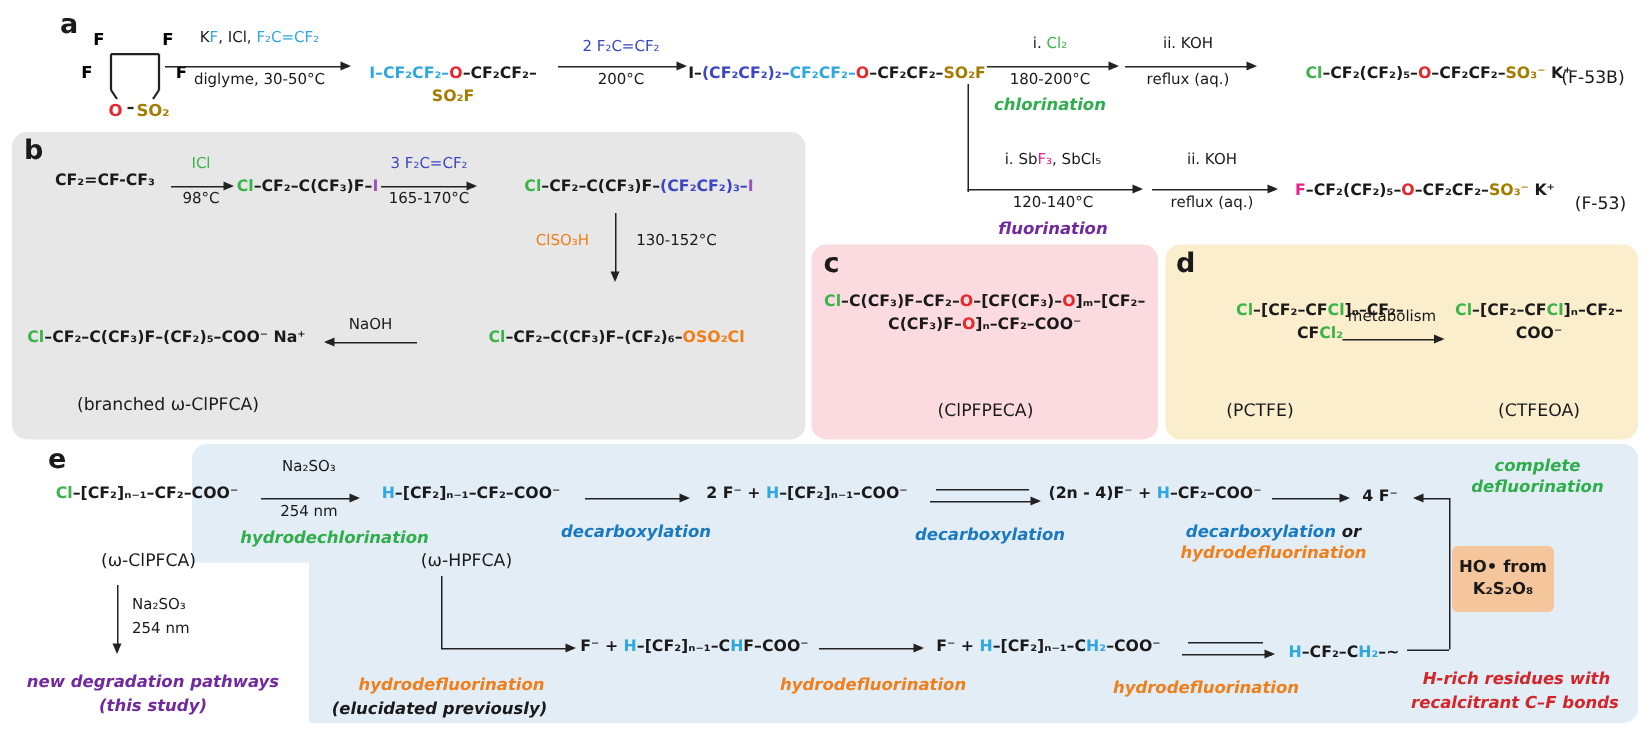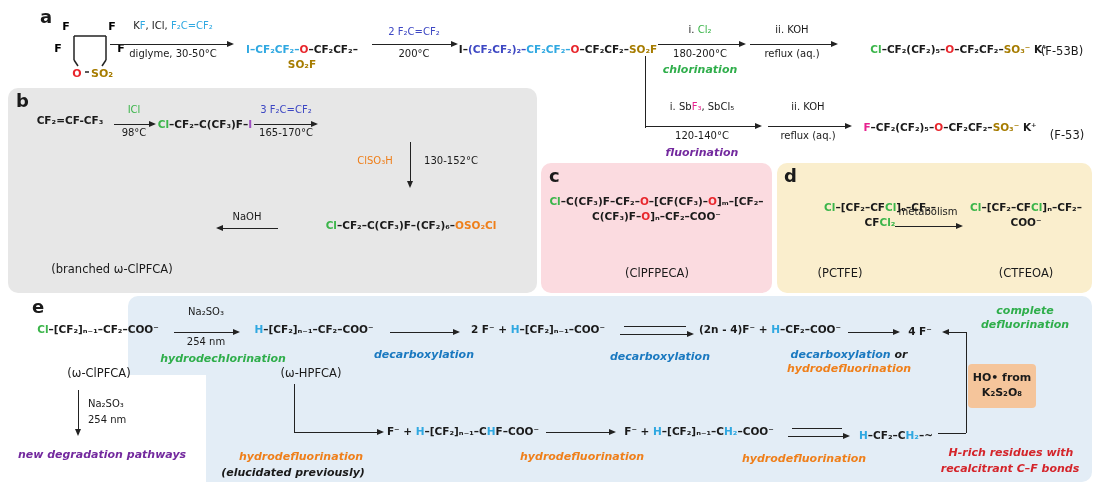--- a/index.html
+++ b/index.html
@@ -96,29 +96,31 @@
   <div class="cond" style="left:112px;top:104px;width:44px;"><span class="c-green">ICl</span></div>
   <div class="arr" style="left:114px;top:124px;width:40px;"></div>
   <div class="cond" style="left:110px;top:127px;width:48px;">98°C</div>
 
   <div class="mol" style="left:156px;top:117px;width:98px;"><span class="c-green">Cl</span><span class="c-k">–CF₂–C(CF₃)F–</span><span class="c-purple">I</span></div>
 
   <div class="cond" style="left:252px;top:104px;width:68px;"><span class="c-navy">3 F₂C=CF₂</span></div>
   <div class="arr" style="left:254px;top:124px;width:62px;"></div>
   <div class="cond" style="left:250px;top:127px;width:72px;">165-170°C</div>
 
+  <div class="mol" style="left:318px;top:117px;width:216px;"><span class="c-green">Cl</span><span class="c-k">–CF₂–C(CF₃)F–</span><span class="c-navy">(CF₂CF₂)₃–</span><span class="c-purple">I</span></div>
 
   <div class="varr" style="left:410px;top:142px;height:44px;"></div>
   <div class="cond" style="left:344px;top:155px;width:62px;"><span class="c-orange">ClSO₃H</span></div>
   <div class="cond" style="left:418px;top:155px;width:66px;">130-152°C</div>
 
   <div class="mol" style="left:288px;top:218px;width:246px;"><span class="c-green">Cl</span><span class="c-k">–CF₂–C(CF₃)F–(CF₂)₆–</span><span class="c-orange">OSO₂Cl</span></div>
   <div class="arr lft" style="left:218px;top:228px;width:60px;"></div>
   <div class="cond" style="left:214px;top:211px;width:66px;">NaOH</div>
 
+  <div class="mol" style="left:10px;top:218px;width:202px;"><span class="c-green">Cl</span><span class="c-k">–CF₂–C(CF₃)F–(CF₂)₅–COO⁻ Na⁺</span></div>
   <div class="lbl" style="left:18px;top:262px;width:188px;">(branched ω-ClPFCA)</div>
 
   <div class="panel" style="left:541px;top:163px;width:231px;height:130px;background:#fbdbe0;"></div>
   <div class="plabel" style="left:549px;top:167px;">c</div>
   <div class="mol" style="left:548px;top:194px;width:217px;"><span class="c-green">Cl</span><span class="c-k">–C(CF₃)F–CF₂–</span><span class="c-red">O</span><span class="c-k">–[CF(CF₃)–</span><span class="c-red">O</span><span class="c-k">]ₘ–[CF₂–C(CF₃)F–</span><span class="c-red">O</span><span class="c-k">]ₙ–CF₂–COO⁻</span></div>
   <div class="lbl" style="left:588px;top:266px;width:138px;">(ClPFPECA)</div>
 
   <div class="panel" style="left:777px;top:163px;width:315px;height:130px;background:#faeecd;"></div>
   <div class="plabel" style="left:784px;top:167px;">d</div>
   <div class="mol" style="left:819px;top:200px;width:122px;"><span class="c-green">Cl</span><span class="c-k">–[CF₂–CF</span><span class="c-green">Cl</span><span class="c-k">]ₙ–CF₂–CF</span><span class="c-green">Cl₂</span></div>
@@ -170,20 +172,21 @@
 
   <div class="hobox" style="left:968px;top:364px;width:68px;height:44px;">
     <span>HO• from</span>
     <span>K₂S₂O₈</span>
   </div>
 
   <div class="varr" style="left:78px;top:390px;height:44px;"></div>
   <div class="cond" style="left:88px;top:398px;width:60px;text-align:left;">Na₂SO₃</div>
   <div class="cond" style="left:88px;top:414px;width:60px;text-align:left;">254 nm</div>
   <div class="note tpurple" style="left:14px;top:448px;width:176px;">new degradation pathways</div>
+  <div class="note tpurple" style="left:14px;top:464px;width:176px;">(this study)</div>
 
   <div class="vline" style="left:294px;top:384px;height:48px;"></div>
   <div class="arr" style="left:294px;top:432px;width:88px;"></div>
   <div class="note torange" style="left:234px;top:450px;width:134px;">hydrodefluorination</div>
   <div class="note" style="left:194px;top:466px;width:198px;">(elucidated previously)</div>
 
   <div class="mol" style="left:384px;top:424px;width:158px;"><span class="c-k">F⁻ + </span><span class="c-cyan">H</span><span class="c-k">–[CF₂]ₙ₋₁–C</span><span class="c-cyan">H</span><span class="c-k">F–COO⁻</span></div>
   <div class="arr" style="left:546px;top:432px;width:68px;"></div>
   <div class="note torange" style="left:520px;top:450px;width:124px;">hydrodefluorination</div>
 

